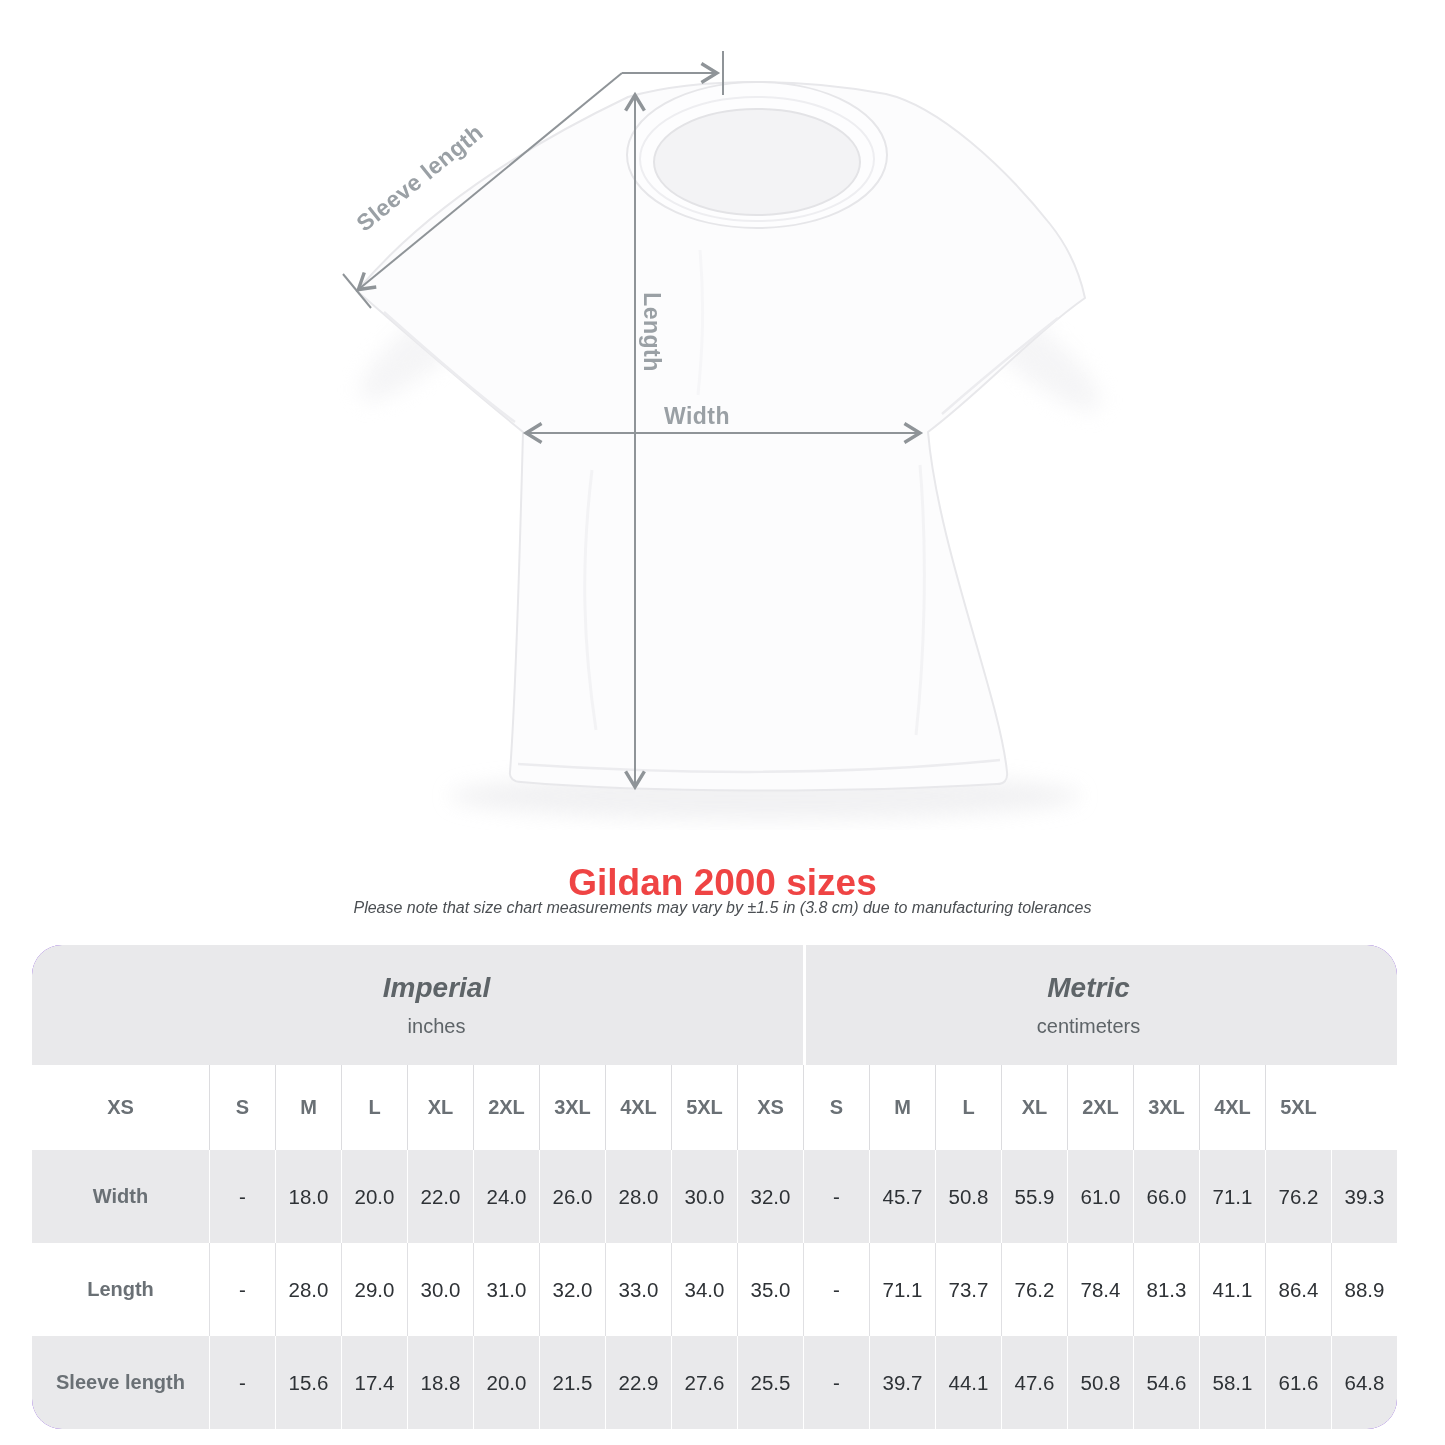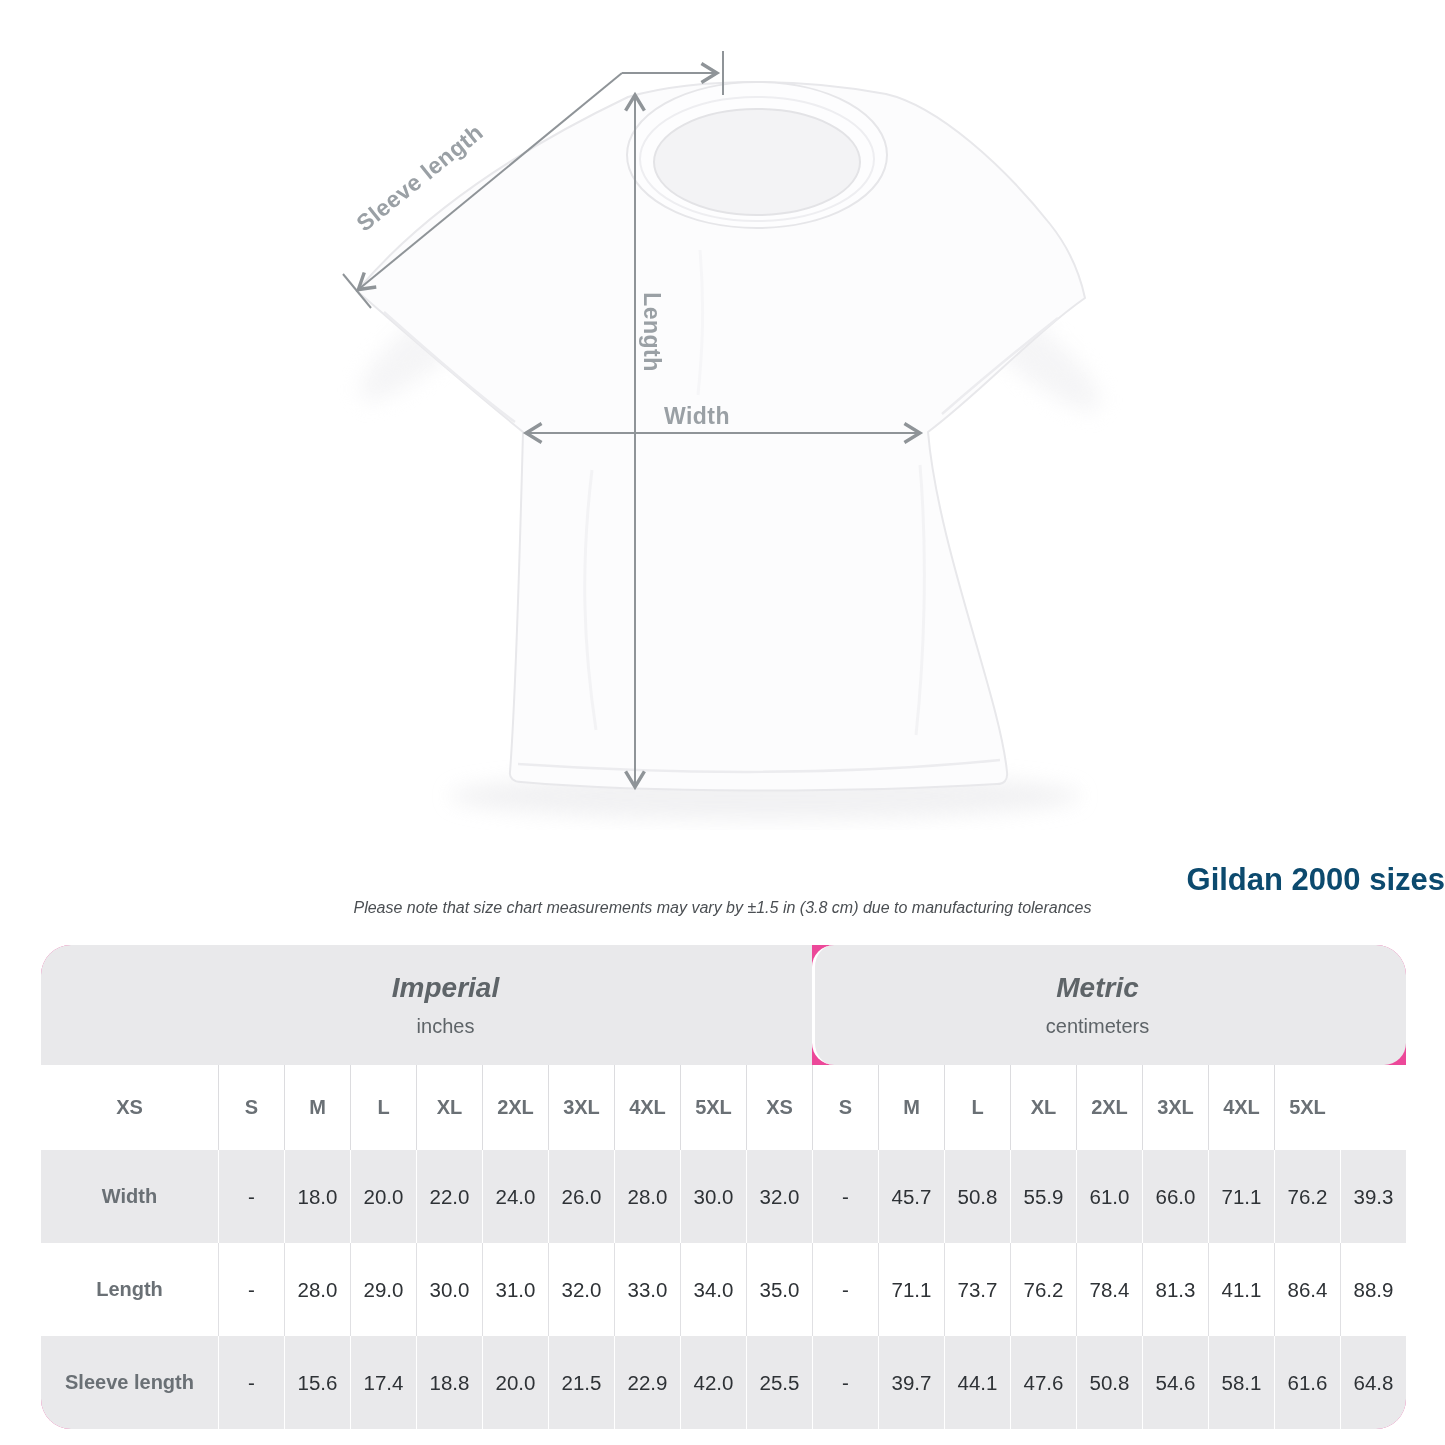--- a/index.html
+++ b/index.html
@@ -25,47 +25,47 @@
     letter-spacing: 0.5px;
     white-space: nowrap;
   }
   .m-label.sleeve { left: 420px; top: 178px; transform: translate(-50%,-50%) rotate(-39deg); }
   .m-label.length { left: 651px; top: 332px; transform: translate(-50%,-50%) rotate(90deg); }
   .m-label.width  { left: 697px; top: 416px; transform: translate(-50%,-50%); }
 
   
   .page-title {
     position: absolute; top: 862px; left: 0; width: 100%;
-    text-align: right;
-    font-size: 31px; font-weight: bold; color: #0c4a6e;
+    text-align: center;
+    font-size: 37px; font-weight: bold; color: #ef4444;
   }
   .page-subtitle {
     position: absolute; top: 899px; left: 0; width: 100%;
     text-align: center;
     font-size: 16px; font-style: italic; color: #4b4f53;
   }
 
   
   .size-table {
-    position: absolute; left: 41px; top: 945px;
+    position: absolute; left: 32px; top: 945px;
     width: 1365px;
     border-radius: 30px;
     overflow: hidden;
-    background: #ec4899;
+    background: #6d28d9;
   }
   .trow { display: grid; grid-template-columns: 177px repeat(18, 66px); }
 
   .grow { height: 120px; }
   .gcell {
     background: #e9e9eb;
     display: flex; align-items: center; justify-content: center;
     color: #5e6468;
   }
   .gcell.imperial { grid-column: span 10; }
-  .gcell.metric   { grid-column: span 9; border-left: 3px solid #ffffff; border-radius: 22px; }
+  .gcell.metric   { grid-column: span 9; border-left: 3px solid #ffffff; }
   .gcell.imperial .ginner { transform: translateX(19px); }
   .gcell.metric   .ginner { transform: translateX(-13px); }
   .ginner { text-align: center; }
   .gmain { font-size: 28px; font-weight: bold; font-style: italic; }
   .gsub  { font-size: 20px; margin-top: 11px; }
 
   .hrow { height: 85px; background: #ffffff; }
   .cell { display: flex; align-items: center; justify-content: center; }
   .hcell { font-weight: bold; font-size: 20px; color: #6a7075; border-left: 1px solid #dcdcdf; }
   .hcell:first-child { border-left: none; }
@@ -231,21 +231,21 @@
 
     <div class="trow drow gray">
       <div class="cell rlabel">Sleeve length</div>
       <div class="cell num">-</div>
       <div class="cell num">15.6</div>
       <div class="cell num">17.4</div>
       <div class="cell num">18.8</div>
       <div class="cell num">20.0</div>
       <div class="cell num">21.5</div>
       <div class="cell num">22.9</div>
-      <div class="cell num">42.0</div>
+      <div class="cell num">27.6</div>
       <div class="cell num">25.5</div>
       <div class="cell num">-</div>
       <div class="cell num">39.7</div>
       <div class="cell num">44.1</div>
       <div class="cell num">47.6</div>
       <div class="cell num">50.8</div>
       <div class="cell num">54.6</div>
       <div class="cell num">58.1</div>
       <div class="cell num">61.6</div>
       <div class="cell num">64.8</div>

